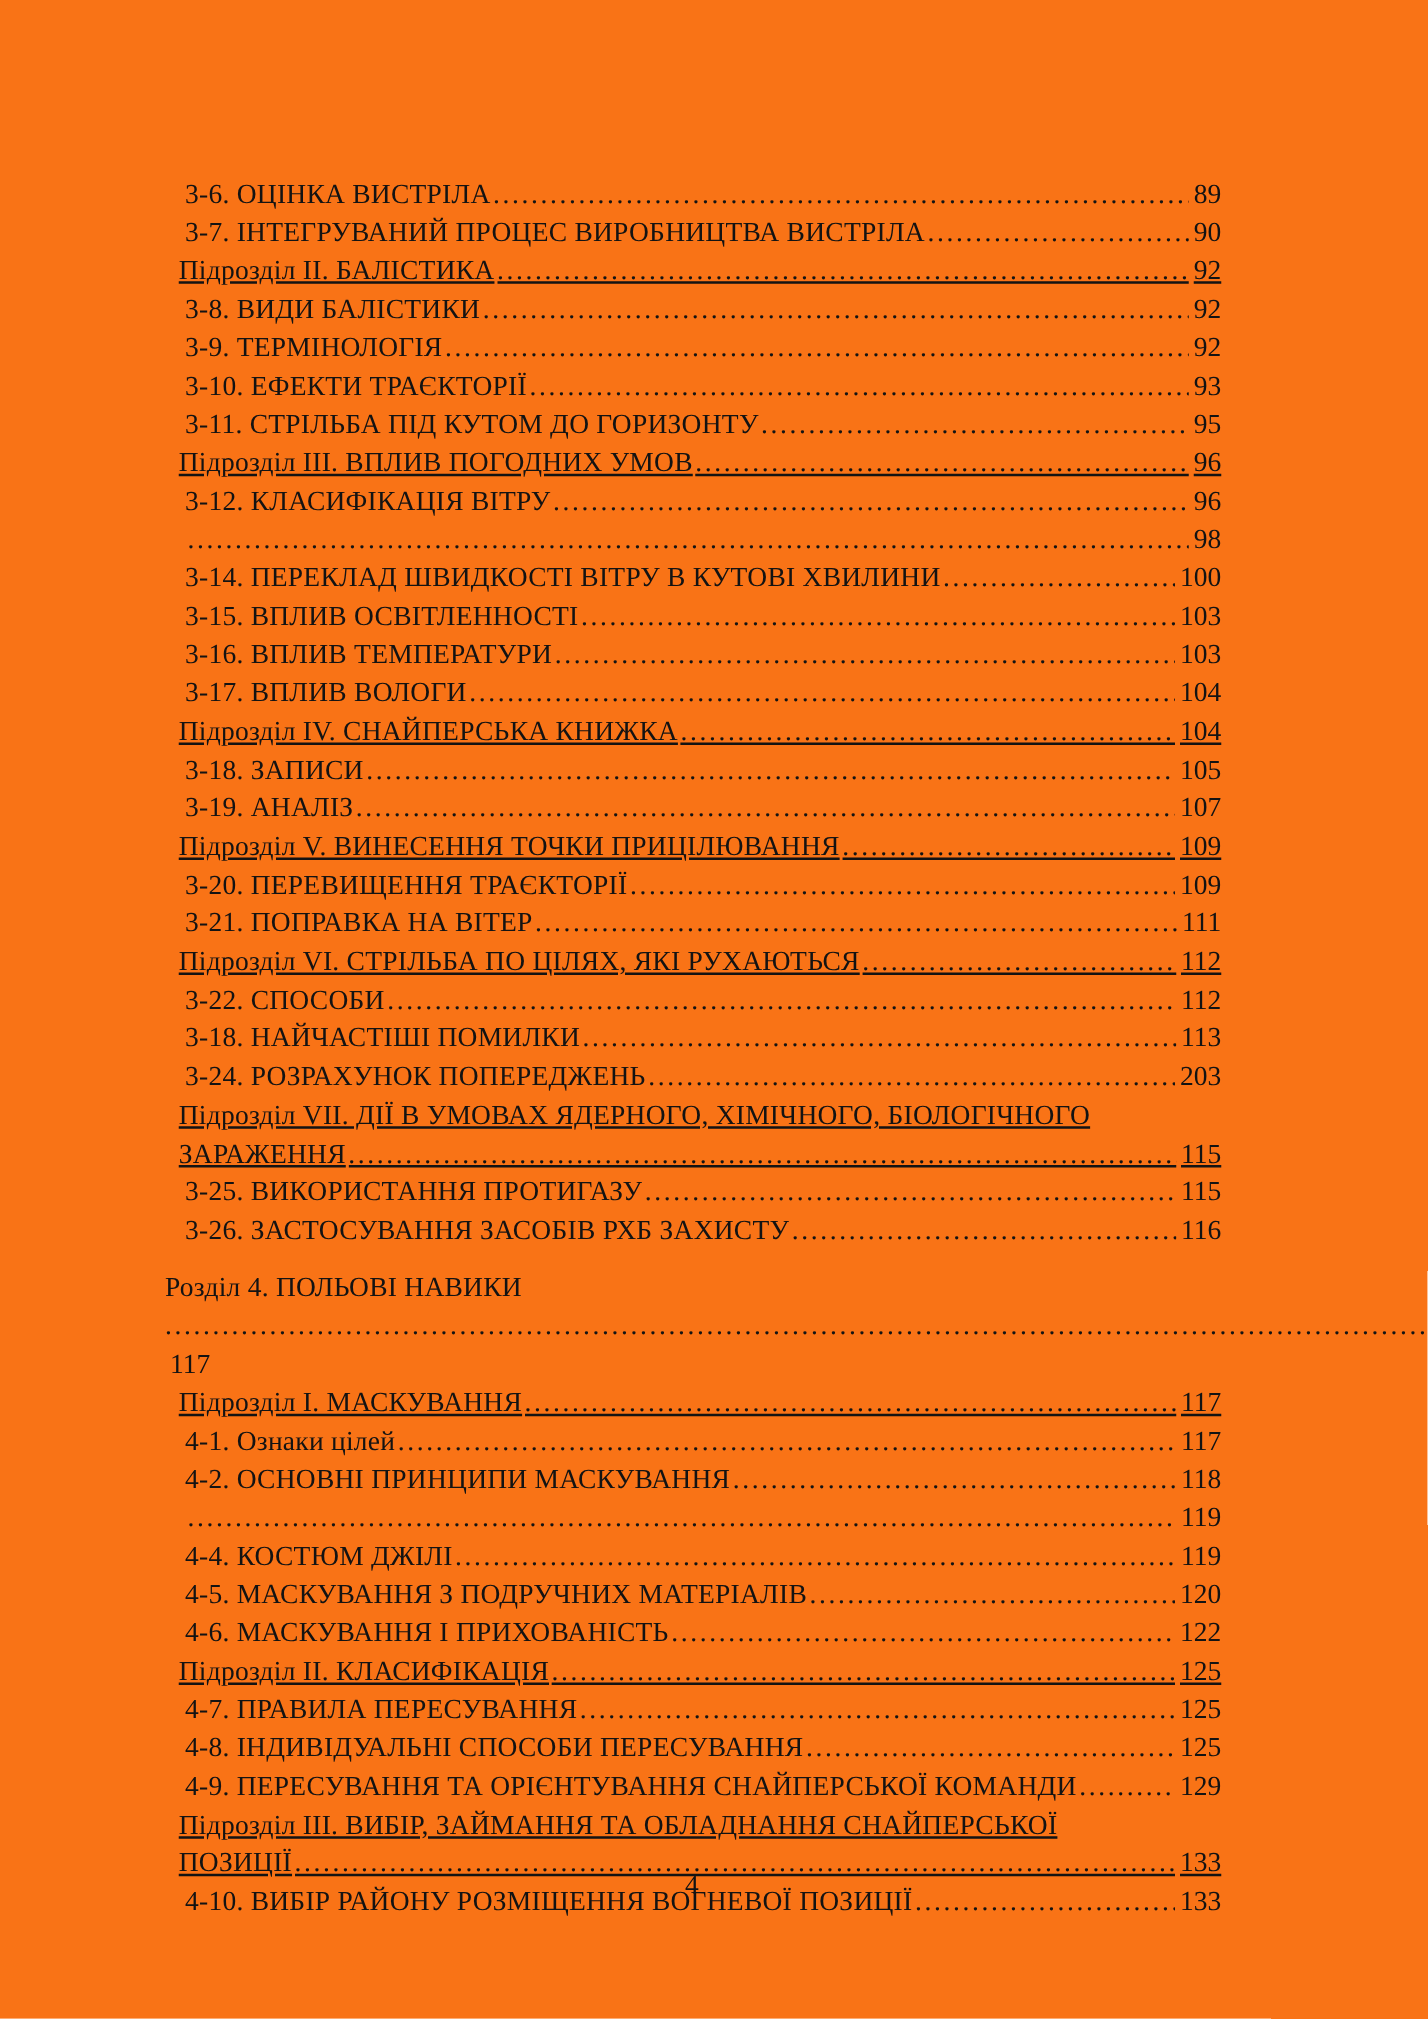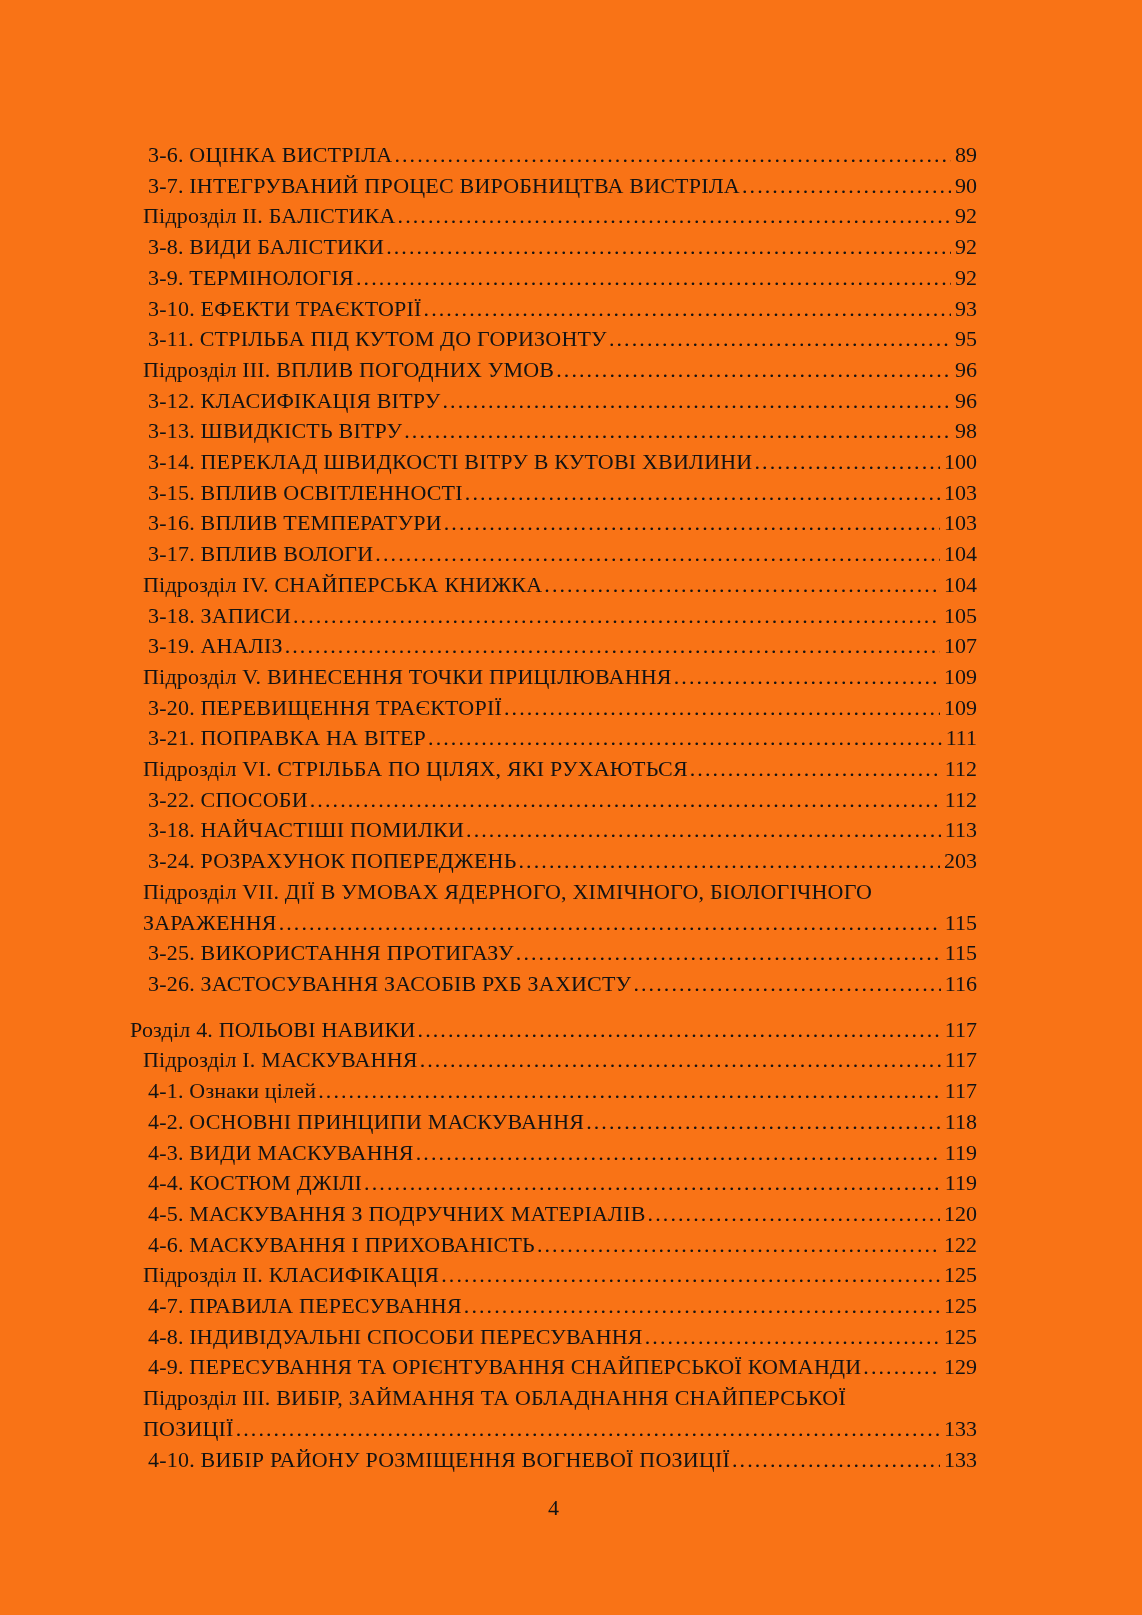--- a/index.html
+++ b/index.html
@@ -22,22 +22,22 @@
     top: 140px;
     width: 847px;
   }
   .toc-row {
     display: flex;
     align-items: baseline;
     line-height: 30.7px;
     font-size: 22px;
     white-space: nowrap;
   }
-  .lvl1 { margin-left: 0; }
-  .lvl2 { margin-left: 13px; }
+  .lvl1 { margin-left: 0; flex-direction: column; }
+  .lvl2 { margin-left: 13px; text-decoration: underline; }
   .lvl3 { margin-left: 18px; }
   .gap  { margin-top: 15px; }
   .toc-title {
     flex: 0 0 auto;
     letter-spacing: 0.2px;
   }
   .toc-dots {
     flex: 1 1 auto;
     overflow: hidden;
     margin-left: 2px;
@@ -105,21 +105,20 @@
         <span class="toc-title">Підрозділ III. ВПЛИВ ПОГОДНИХ УМОВ</span>
         <span class="toc-dots"></span>
         <span class="toc-page">96</span>
       </div>
       <div class="toc-row lvl3">
         <span class="toc-title">3-12. КЛАСИФІКАЦІЯ ВІТРУ</span>
         <span class="toc-dots"></span>
         <span class="toc-page">96</span>
       </div>
       <div class="toc-row lvl3">
-        <span class="toc-title">3-13. ШВИДКІСТЬ ВІТРУ</span>
         <span class="toc-dots"></span>
         <span class="toc-page">98</span>
       </div>
       <div class="toc-row lvl3">
         <span class="toc-title">3-14. ПЕРЕКЛАД ШВИДКОСТІ ВІТРУ В КУТОВІ ХВИЛИНИ</span>
         <span class="toc-dots"></span>
         <span class="toc-page">100</span>
       </div>
       <div class="toc-row lvl3">
         <span class="toc-title">3-15. ВПЛИВ ОСВІТЛЕННОСТІ</span>
@@ -218,21 +217,20 @@
         <span class="toc-title">4-1. Ознаки цілей</span>
         <span class="toc-dots"></span>
         <span class="toc-page">117</span>
       </div>
       <div class="toc-row lvl3">
         <span class="toc-title">4-2. ОСНОВНІ ПРИНЦИПИ МАСКУВАННЯ</span>
         <span class="toc-dots"></span>
         <span class="toc-page">118</span>
       </div>
       <div class="toc-row lvl3">
-        <span class="toc-title">4-3. ВИДИ МАСКУВАННЯ</span>
         <span class="toc-dots"></span>
         <span class="toc-page">119</span>
       </div>
       <div class="toc-row lvl3">
         <span class="toc-title">4-4. КОСТЮМ ДЖІЛІ</span>
         <span class="toc-dots"></span>
         <span class="toc-page">119</span>
       </div>
       <div class="toc-row lvl3">
         <span class="toc-title">4-5. МАСКУВАННЯ З ПОДРУЧНИХ МАТЕРІАЛІВ</span>

